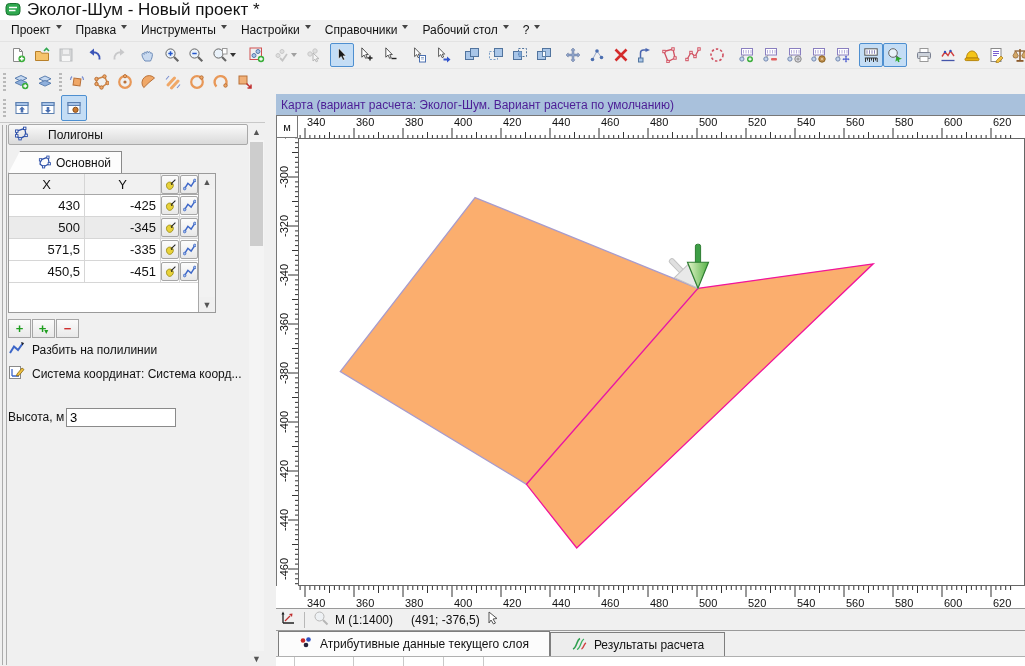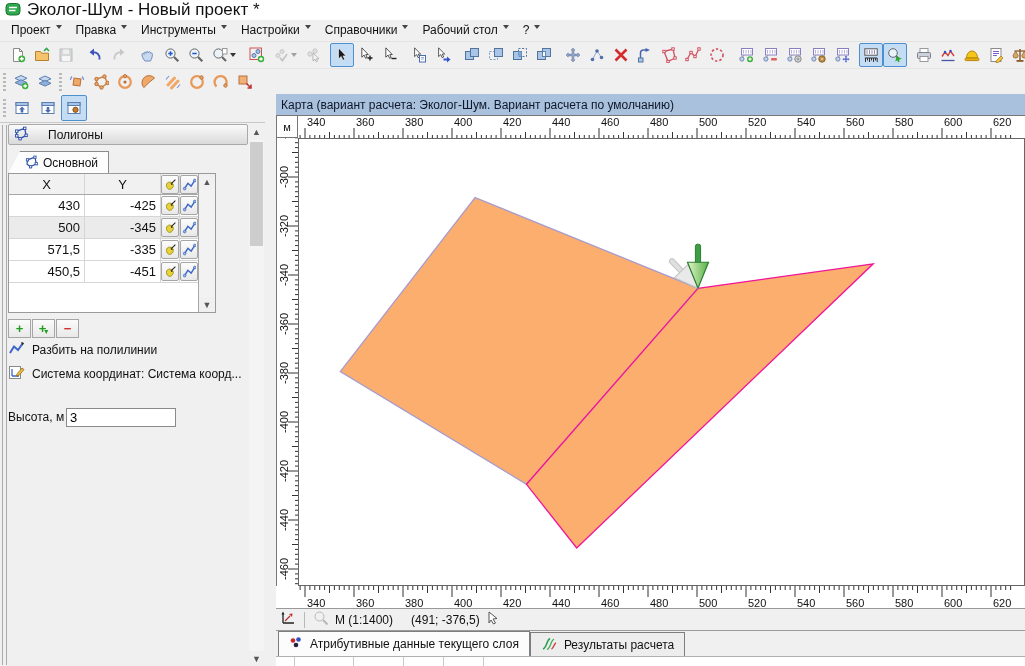--- a/index.html
+++ b/index.html
@@ -29,21 +29,21 @@
   .drop-arrow{width:0;height:0;border-left:3px solid transparent;border-right:3px solid transparent;border-top:4px solid #333;margin-left:2px}
   #toolbar3 .tb-btn{width:24px;height:24px}
   
   #left-panel{left:0;top:122px;width:265px;height:544px;background:#F0F0F0;border-top:1px solid #C8C8C8}
   #panel-grip{left:2px;top:2px;width:3px;height:540px;border-left:1px solid #ABABAB;border-right:1px solid #ABABAB}
   #panel-header{left:8px;top:1px;width:240px;height:21px;background:linear-gradient(#FAFAFA,#DADADA);border:1px solid #A9A9A9;border-radius:2px;display:flex;align-items:center;gap:20px;padding-left:4px;box-sizing:border-box}
   #panel-scroll{left:249px;top:1px;width:15px;height:543px;background:#F4F4F4}
   .scr-btn{width:15px;height:16px;display:flex;align-items:center;justify-content:center;color:#555;font-size:9px;background:#F0F0F0}
   #panel-thumb{left:1px;top:18px;width:13px;height:104px;background:#CDCDCD;position:absolute}
   #panel-scroll .down{position:absolute;bottom:0}
-  #main-tab{left:8px;top:28px;height:22px;background:#FDFDFD;border:1px solid #8A8A8A;border-bottom:none;display:flex;align-items:center;gap:5px;padding:0 10px 0 15px;clip-path:polygon(12px 0,100% 0,100% 100%,0 100%)}
+  #main-tab{left:8px;top:28px;height:22px;background:#FDFDFD;border:1px solid #8A8A8A;border-bottom:none;display:flex;align-items:center;gap:5px;padding:0 10px 0 28px;clip-path:polygon(12px 0,100% 0,100% 100%,0 100%)}
   
   #coord-table{left:8px;top:50px;width:208px;height:140px;background:#FFF;border:1px solid #9A9A9A;box-sizing:border-box}
   .trow{display:flex;height:21px;border-bottom:1px solid #D6D6D6}
   .trow.head{height:20px;background:#F1F1F1;border-bottom:1px solid #A8A8A8}
   .tcell{box-sizing:border-box;border-right:1px solid #D6D6D6;display:flex;align-items:center;justify-content:flex-end;padding-right:4px;font-size:13px}
   .trow.head .tcell{justify-content:center;padding-right:0}
   .tcell.cx{width:76px}.tcell.cy{width:76px}
   .tcell.ci{width:19px;justify-content:center;padding:0}
   .cell-btn{width:17px;height:17px;border:1px solid #A6A6A6;border-radius:2px;background:linear-gradient(#FCFCFC,#E8E8E8);display:flex;align-items:center;justify-content:center}
   .trow.sel .tcell{background:#EBEBEB}
@@ -53,35 +53,35 @@
   
   #row-btns{left:8px;top:196px;display:flex;gap:1px}
   .mini-btn{width:21px;height:17px;border:1px solid #A6A6A6;background:linear-gradient(#FBFBFB,#E9E9E9);display:flex;align-items:center;justify-content:center;font-weight:bold;font-size:13px}
   .plus{color:#1F9E1F}.minus{color:#D03030}
   .mini-btn .sub{font-size:8px;color:#1F9E1F;margin-left:-2px;margin-top:6px}
   .panel-link{left:8px;display:flex;align-items:center;gap:7px;height:18px}
   .panel-field{left:8px;display:flex;align-items:center;height:20px}
   .panel-field input{height:17px;border:1px solid #8A8A8A;font-size:13px;padding:0 3px;font-family:inherit;background:#FFF}
   
   #map-window{left:276px;top:94px;width:749px;height:572px;background:#F0F0F0}
-  #map-header{left:0;top:0;width:749px;height:21px;background:#A9C1DC;display:flex;align-items:center;padding-left:5px;box-sizing:border-box;color:#0f172a}
+  #map-header{left:0;top:0;width:749px;height:21px;background:#A9C1DC;display:flex;align-items:center;padding-left:5px;box-sizing:border-box;color:#4c1d95}
   #ruler-corner{left:0;top:21px;width:22px;height:23px;background:#FFF;border:1px solid #777;box-sizing:border-box;display:flex;align-items:center;justify-content:center;font-size:11px}
   #ruler-top{left:22px;top:21px;width:727px;height:23px;background:#FFF;border-top:1px solid #777;box-sizing:border-box}
   #ruler-left{left:0;top:44px;width:22px;height:448px;background:#FFF;border-left:1px solid #777;box-sizing:border-box}
   #map-canvas-wrap{left:22px;top:44px;width:727px;height:448px;background:#FFF;border:1px solid #666;box-sizing:border-box}
   #ruler-bottom{left:0;top:492px;width:749px;height:23px;background:#FFF;border-bottom:1px solid #999;box-sizing:border-box}
   svg text{font-family:"Liberation Sans","DejaVu Sans",sans-serif}
   
   #status-bar{left:0;top:515px;width:749px;height:21px;background:#F0F0F0;display:flex;align-items:center;gap:6px;padding-left:4px;box-sizing:border-box}
   #coord-combo{width:192px;height:19px;border:1px solid #8A8A8A;background:#FFF;display:flex;align-items:center;box-sizing:border-box;padding:0 4px;justify-content:space-between}
   .vsep{width:1px;height:16px;background:#B8B8B8;margin:0 2px}
   .chev{width:0;height:0;border-left:4px solid transparent;border-right:4px solid transparent;border-top:5px solid #666}
   
   #bottom-tabs{left:0;top:536px;width:749px;height:26px;background:#F0F0F0;border-top:1px solid #9A9A9A;display:flex;align-items:flex-end;padding-left:2px;box-sizing:border-box}
-  .btab{height:24px;display:flex;align-items:center;gap:7px;padding:0 10px;border:1px solid #7E7E7E;border-bottom:none;background:#EDEDED;box-sizing:border-box}
+  .btab{height:24px;display:flex;align-items:center;gap:7px;padding:0 20px;border:1px solid #7E7E7E;border-bottom:none;background:#EDEDED;box-sizing:border-box}
   .btab.active{background:#FCFCFC;height:25px}
   #bottom-sliver{left:0;top:562px;width:749px;height:10px;background:#FFF;border-top:1px solid #B0B0B0}
   .sliver-line{position:absolute;top:0;width:1px;height:10px;background:#C9C9C9}
 </style>
 </head>
 <body>
 
 <div id="titlebar" class="abs">
   <span>
     <svg width="16" height="16" viewBox="0 0 16 16">

